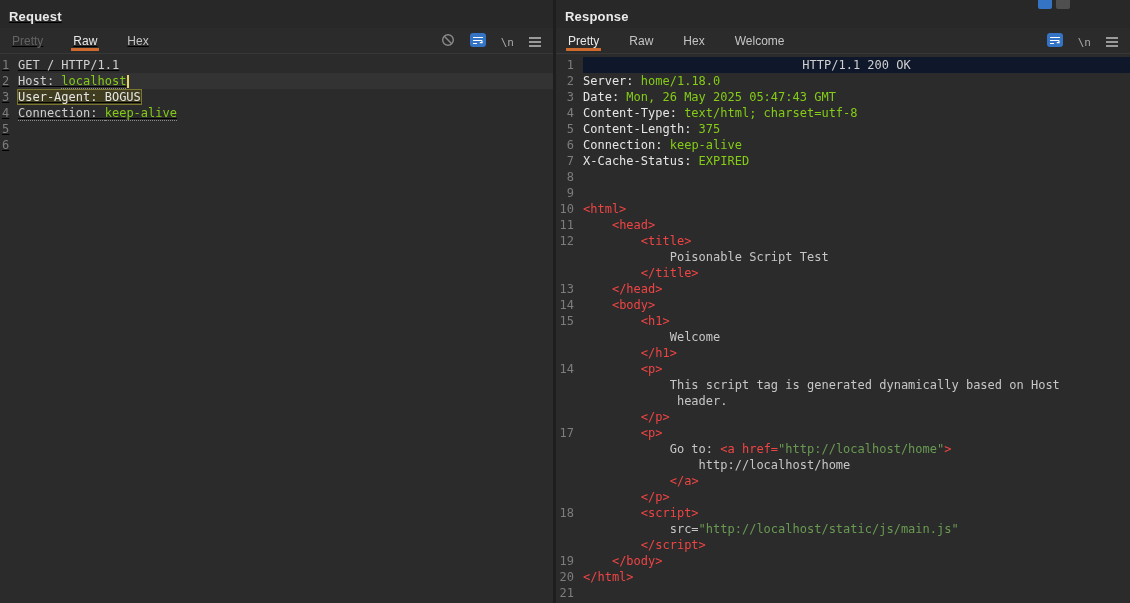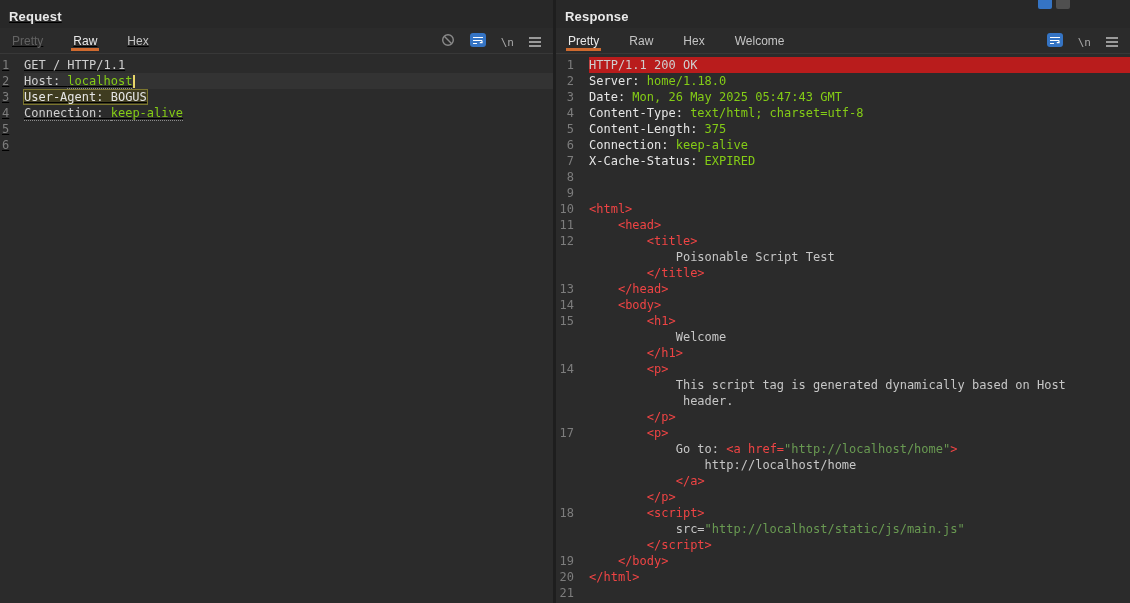--- a/index.html
+++ b/index.html
@@ -34,22 +34,22 @@
   .nl-label { font-family: "DejaVu Sans Mono", monospace; font-size: 11px; color: #a8a8a8; }
   .burger-icon { display: inline-flex; flex-direction: column; gap: 2px; }
   .burger-icon span { display: block; width: 12px; height: 2px; background: #9a9a9a; }
 
   .editor { flex: 1; padding-top: 3px; overflow: hidden;
             font-family: "DejaVu Sans Mono", monospace; font-size: 12px; line-height: 16px; }
   .code-row { display: flex; height: 16px; white-space: pre; }
   .gutter-num { color: #7d7d7d; flex: none; }
   #request-panel .gutter-num { width: 12px; margin-right: 6px; padding-left: 2px; text-align: left; }
   #response-panel .gutter-num { width: 18px; margin-right: 9px; text-align: right; }
-  .code-text { flex: 1; min-width: 0; margin-left: 6px; }
-  .code-row.hl .code-text { background: #b91c1c; }
+  .code-text { flex: 1; min-width: 0; }
+  .code-row.hl .code-text { background: #0f172a; text-align: center; }
   .code-row.cur .code-text { background: #333333; }
 
   .plain { color: #cfcfcf; }
   .hdr { color: #e5e5e5; }
   .val { color: #84cc16; }
   .tag { color: #ef4444; }
   .txt { color: #c6c6c6; }
   .str { color: #699a52; }
   .und { border-bottom: 1px dotted #8c8c8c; }
   .yhl { color: #e5e5e5; background: #3f3c20; outline: 1px solid #7c762e; }

